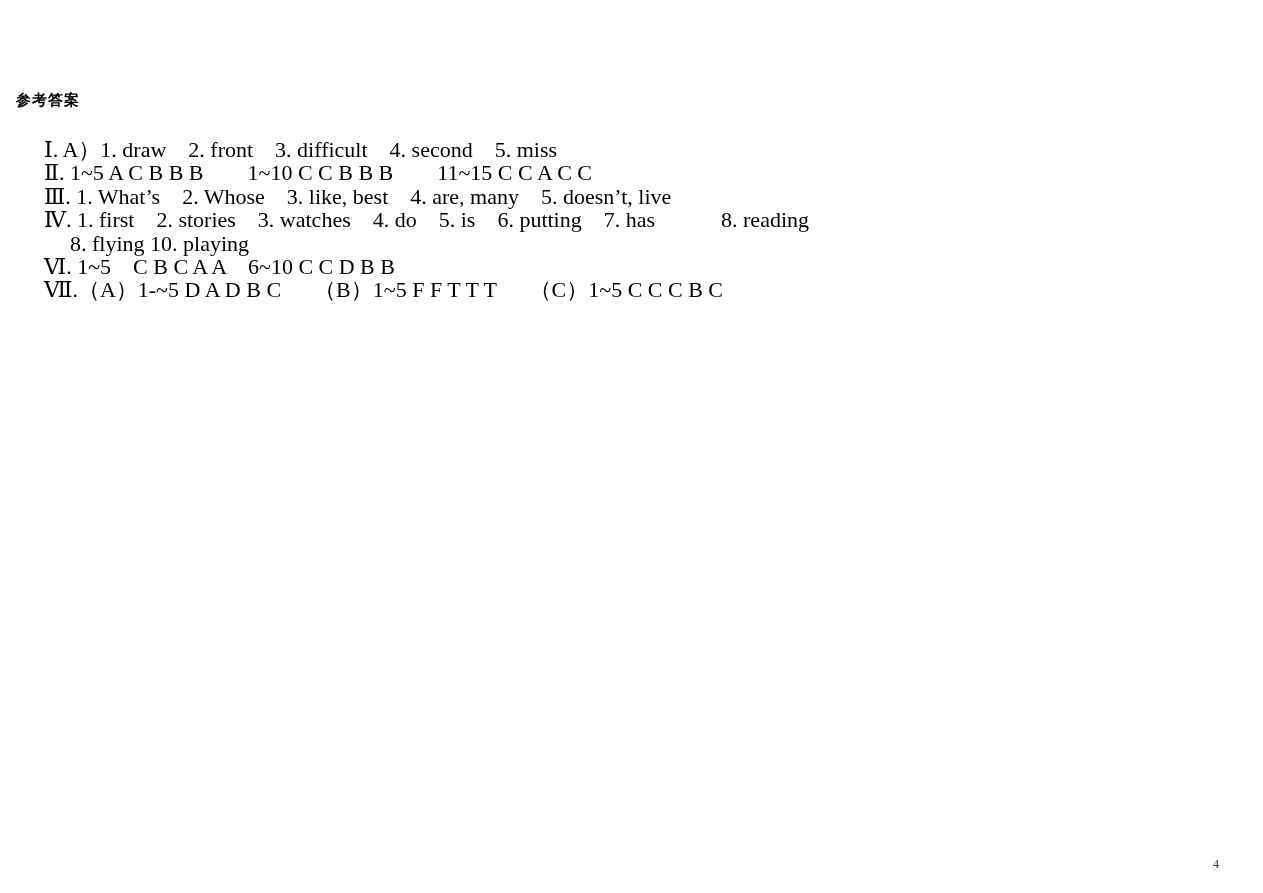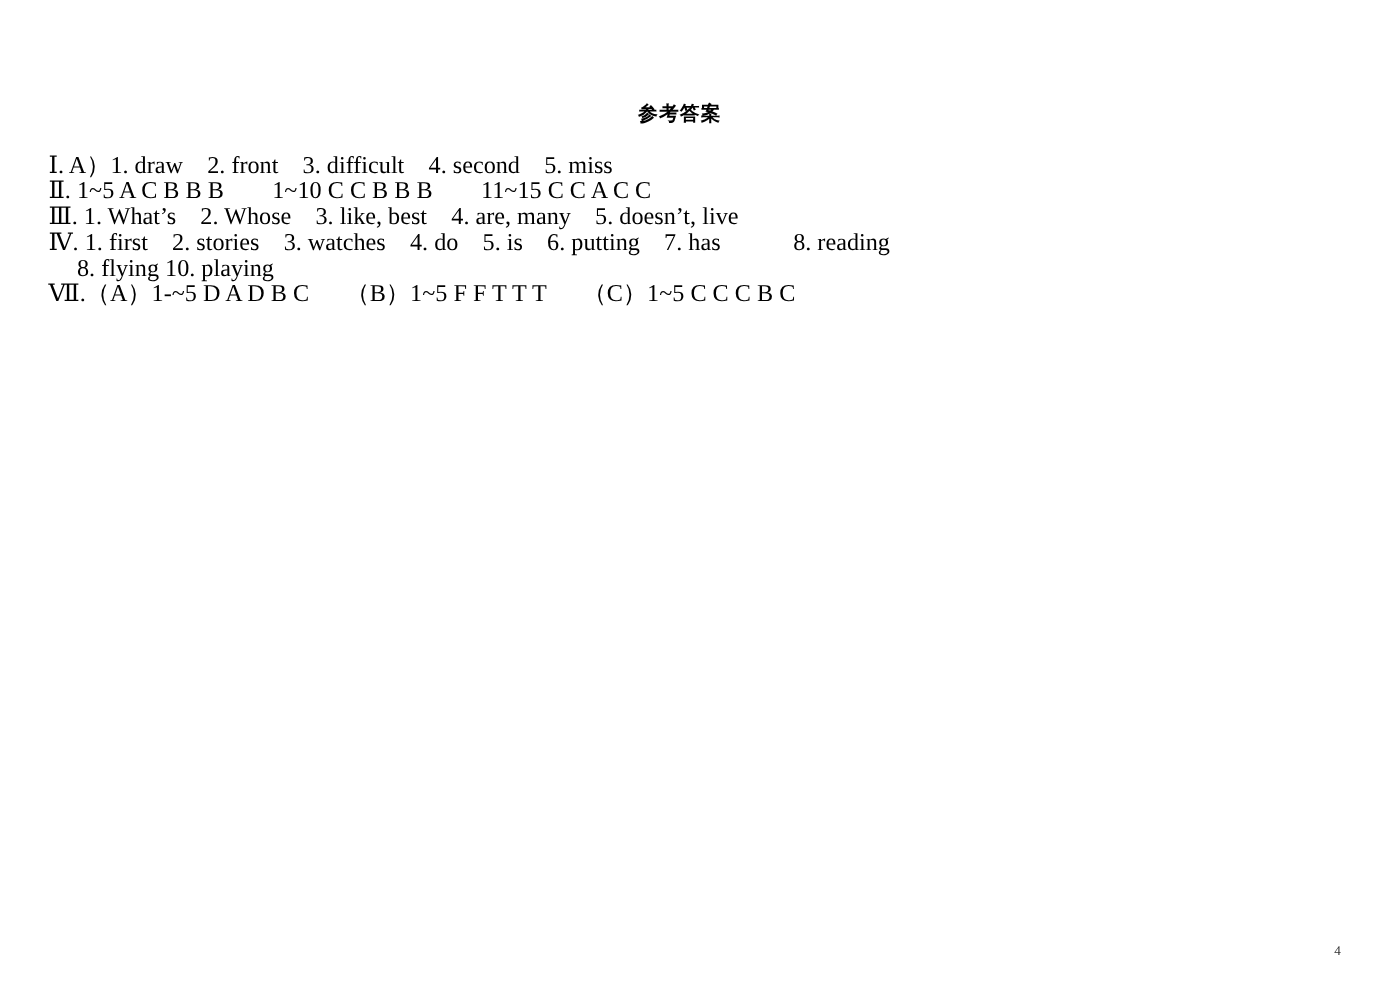--- a/index.html
+++ b/index.html
@@ -21,27 +21,27 @@
     left: 0;
     top: 0;
     width: 1263px;
     height: 893px;
     background: #ffffff;
   }
 
   
   .doc-title {
     position: absolute;
-    left: 0;
+    left: 16px;
     top: 91px;
     width: 656px;
-    text-align: right;
+    text-align: left;
     font-family: "DejaVu Sans", "Liberation Sans", sans-serif;
     font-weight: bold;
-    font-size: 18px;
+    font-size: 15px;
     letter-spacing: 1px;
     color: #000;
   }
 
   
   .answers {
     position: absolute;
     left: 44px;
     top: 138px;
     width: 1150px;
@@ -76,18 +76,19 @@
 <div class="page">
 
   <div class="doc-title">参考答案</div>
 
   <div class="answers">
     <div class="ans-line">Ⅰ. A）1. draw    2. front    3. difficult    4. second    5. miss</div>
     <div class="ans-line">Ⅱ. 1~5 A C B B B        1~10 C C B B B        11~15 C C A C C</div>
     <div class="ans-line">Ⅲ. 1. What’s    2. Whose    3. like, best    4. are, many    5. doesn’t, live</div>
     <div class="ans-line">Ⅳ. 1. first    2. stories    3. watches    4. do    5. is    6. putting    7. has            8. reading</div>
     <div class="ans-line indent">8. flying 10. playing</div>
+    <div class="ans-line">Ⅵ. 1~5    C B C A A    6~10 C C D B B</div>
     <div class="ans-line">Ⅶ.（A）1-~5 D A D B C      （B）1~5 F F T T T      （C）1~5 C C C B C</div>
   </div>
 
   <div class="page-number">4</div>
 
 </div>
 
 </body></html>

